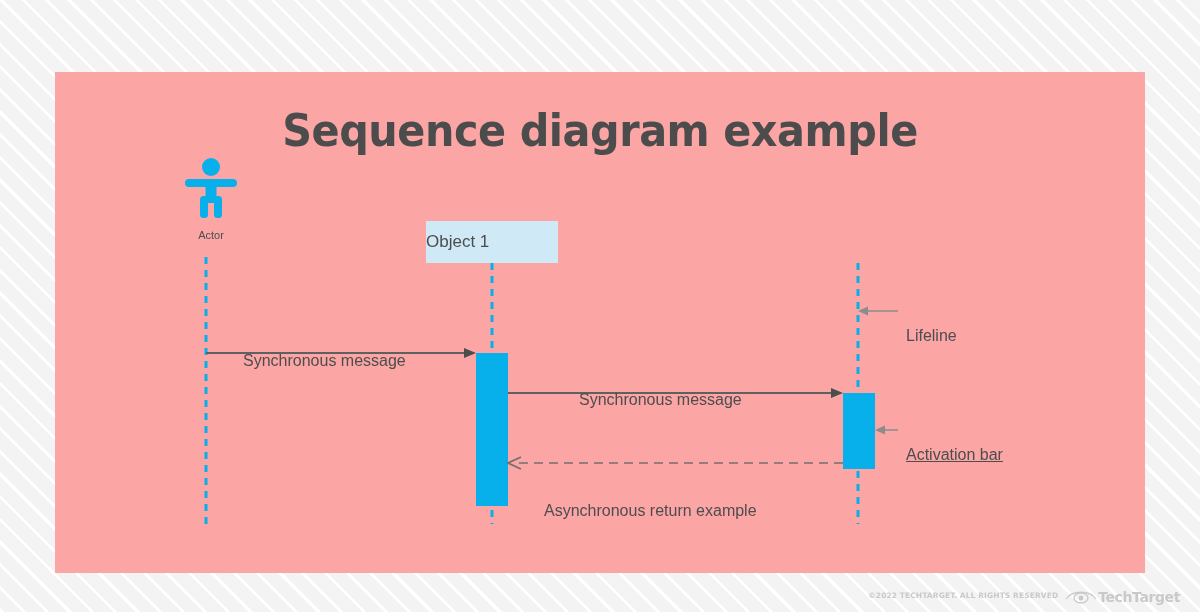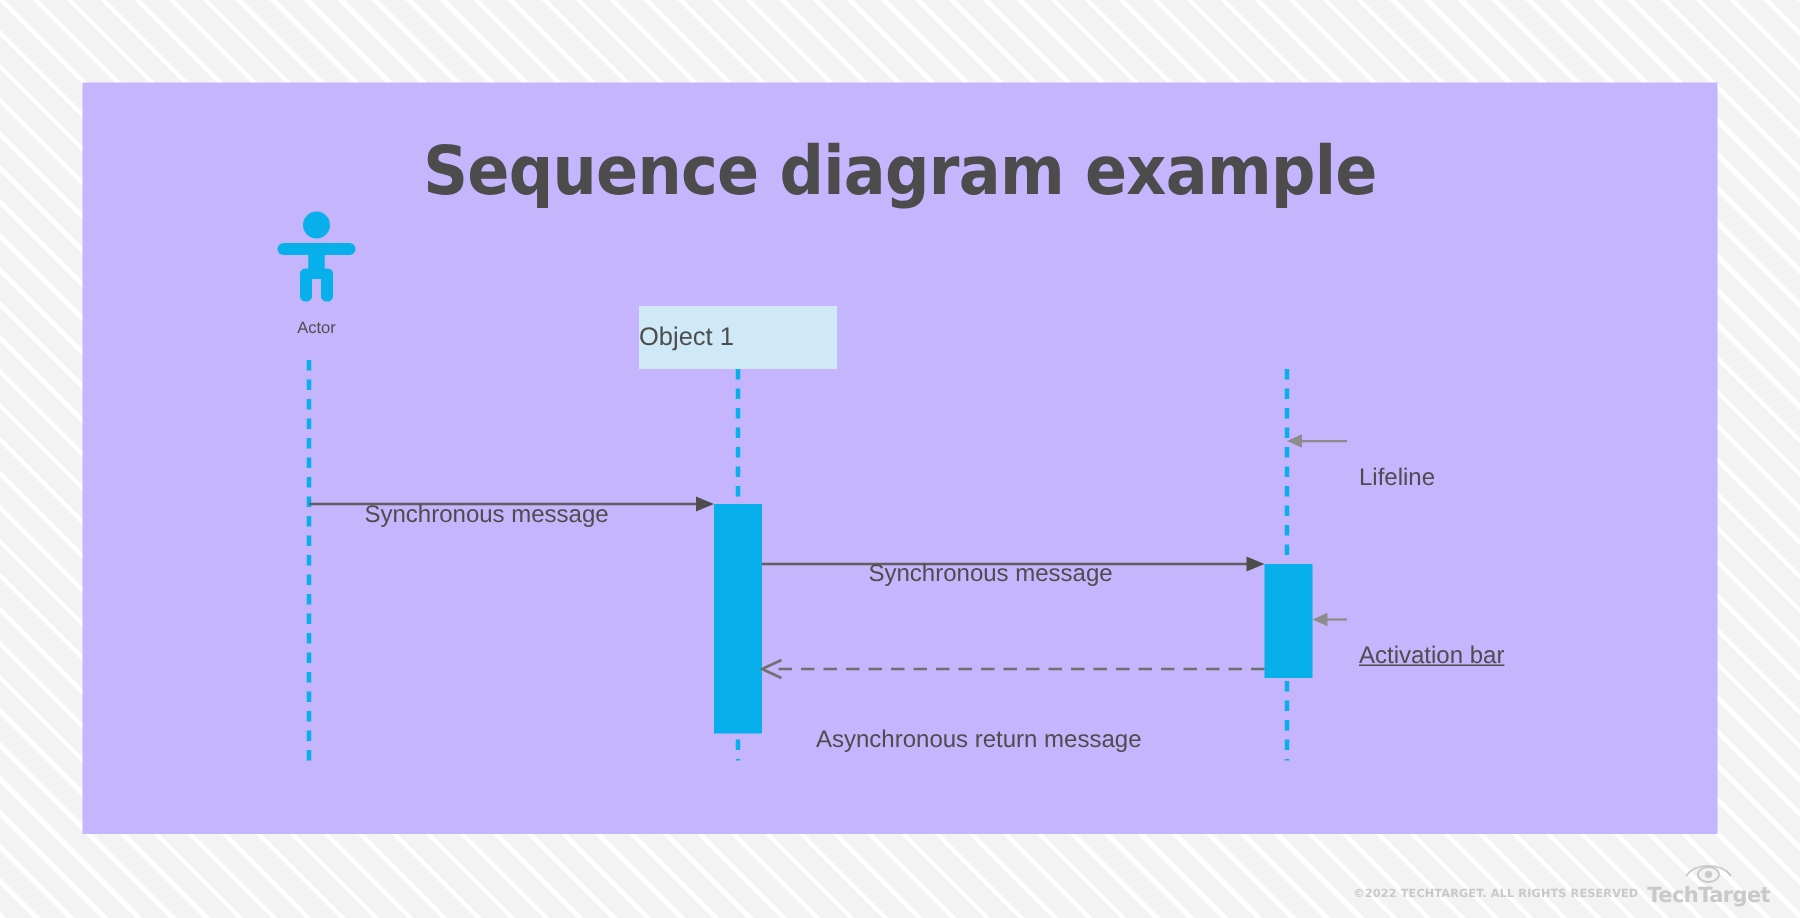--- a/index.html
+++ b/index.html
@@ -20,24 +20,24 @@
       #f3f3f3 3px,
       #f3f3f3 16px
     );
     position: relative;
   }
 
   
   #card {
     position: absolute;
     left: 55px;
-    top: 55px;
+    top: 72px;
     width: 1090px;
     height: 501px;
-    background: #c4b5fd;
+    background: #fca5a5;
   }
 
   
   #title {
     position: absolute;
     left: 0;
     top: 32px;
     width: 1090px;
     text-align: center;
     font-family: "DejaVu Sans", sans-serif;
@@ -116,21 +116,21 @@
     font-family: "DejaVu Sans", sans-serif;
     font-size: 7.5px;
     font-weight: bold;
     letter-spacing: 0.1px;
     color: #c9c9c9;
     padding-bottom: 4px;
     white-space: nowrap;
   }
   #tt-logo {
     display: flex;
-    flex-direction: column;
+    flex-direction: row;
     align-items: center;
   }
   #tt-wordmark {
     font-family: "DejaVu Sans", sans-serif;
     font-size: 14px;
     font-weight: bold;
     color: #c9c9c9;
     letter-spacing: -0.4px;
     line-height: 1;
     margin-top: 1px;
@@ -190,21 +190,21 @@
     </svg>
     <div id="actor-label">Actor</div>
   </div>
 
   <div class="obj-box" id="obj1-box">
     <span>Object 1</span>
   </div>
 
   <div class="msg-label" id="msg1-label">Synchronous message</div>
   <div class="msg-label" id="msg2-label">Synchronous message</div>
-  <div class="msg-label" id="msg3-label">Asynchronous return message</div>
+  <div class="msg-label" id="msg3-label">Asynchronous return example</div>
 
   <div class="msg-label" id="lifeline-label">Lifeline</div>
   <div class="msg-label" id="activation-label">Activation bar</div>
 
 </div>
 
 <div id="footer">
   <div id="copyright">©2022 TECHTARGET. ALL RIGHTS RESERVED</div>
   <div id="tt-logo">
     <svg width="34" height="16" viewBox="0 0 34 16">

